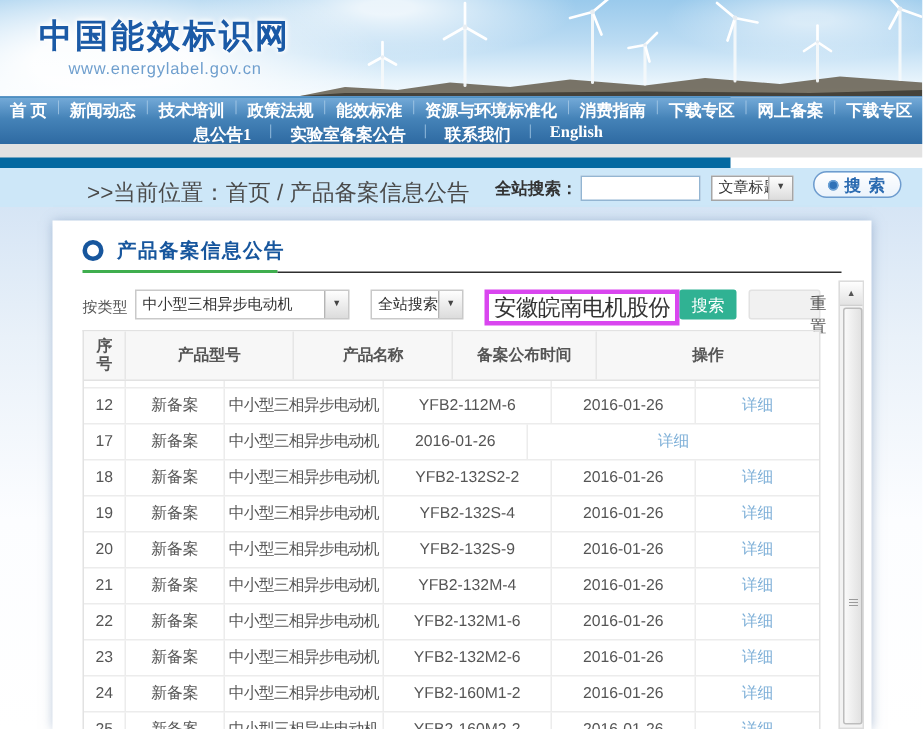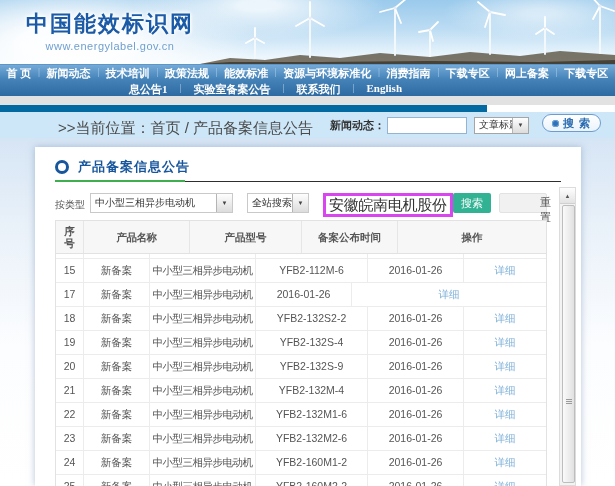--- a/index.html
+++ b/index.html
@@ -209,21 +209,21 @@
       </div>
   </nav>
 
   <div class="graybar"></div>
 
   <div class="crumbbar">
     <div class="crumb">
       <span>&gt;&gt;当前位置：</span><a>首页</a><span> / </span><span>产品备案信息公告</span>
     </div>
     <div class="site-search">
-      <span class="ss-label">新闻动态：</span>
+      <span class="ss-label">全站搜索：</span>
       <input class="ss-input" type="text" value="" style="">
       <div class="combo ss-combo">
         <span class="combo-label">文章标题</span>
         <span class="combo-arrow">▼</span>
       </div>
       <button class="ss-btn">
         <span class="ss-ico"></span>
         <span>搜 索</span>
       </button>
     </div>
@@ -253,36 +253,36 @@
         <span class="combo-arrow">▼</span>
       </div>
       <input class="f-input" type="text" value="安徽皖南电机股份有限公司" style="">
       <button class="btn-green">搜索</button>
       <button class="btn-gray">重置</button>
     </div>
 
     <div class="table">
       <div class="thead" id="thead-row">
           <div class="th col0">序号</div>
+          <div class="th col3">产品型号</div>
           <div class="th col2">产品名称</div>
-          <div class="th col3">产品型号</div>
           <div class="th col4">备案公布时间</div>
           <div class="th col5">操作</div>
         </div>
       <div class="sliver">
         <div class="td col0"></div>
           <div class="td col1"></div>
           <div class="td col2"></div>
         <div class="td col3"></div>
           <div class="td col4"></div>
           <div class="td col5"></div>
       </div>
       <div id="tbody">
           <div class="tr">
-            <div class="td col0">15</div>
+            <div class="td col0">12</div>
             <div class="td col1">新备案</div>
             <div class="td col2">中小型三相异步电动机</div>
             <div class="td col3">YFB2-112M-6</div>
             <div class="td col4">2016-01-26</div>
             <div class="td col5"><a class="detail-link">详细</a></div>
           </div>
           <div class="tr">
             <div class="td col0">17</div>
             <div class="td col1">新备案</div>
             <div class="td col2">中小型三相异步电动机</div>

